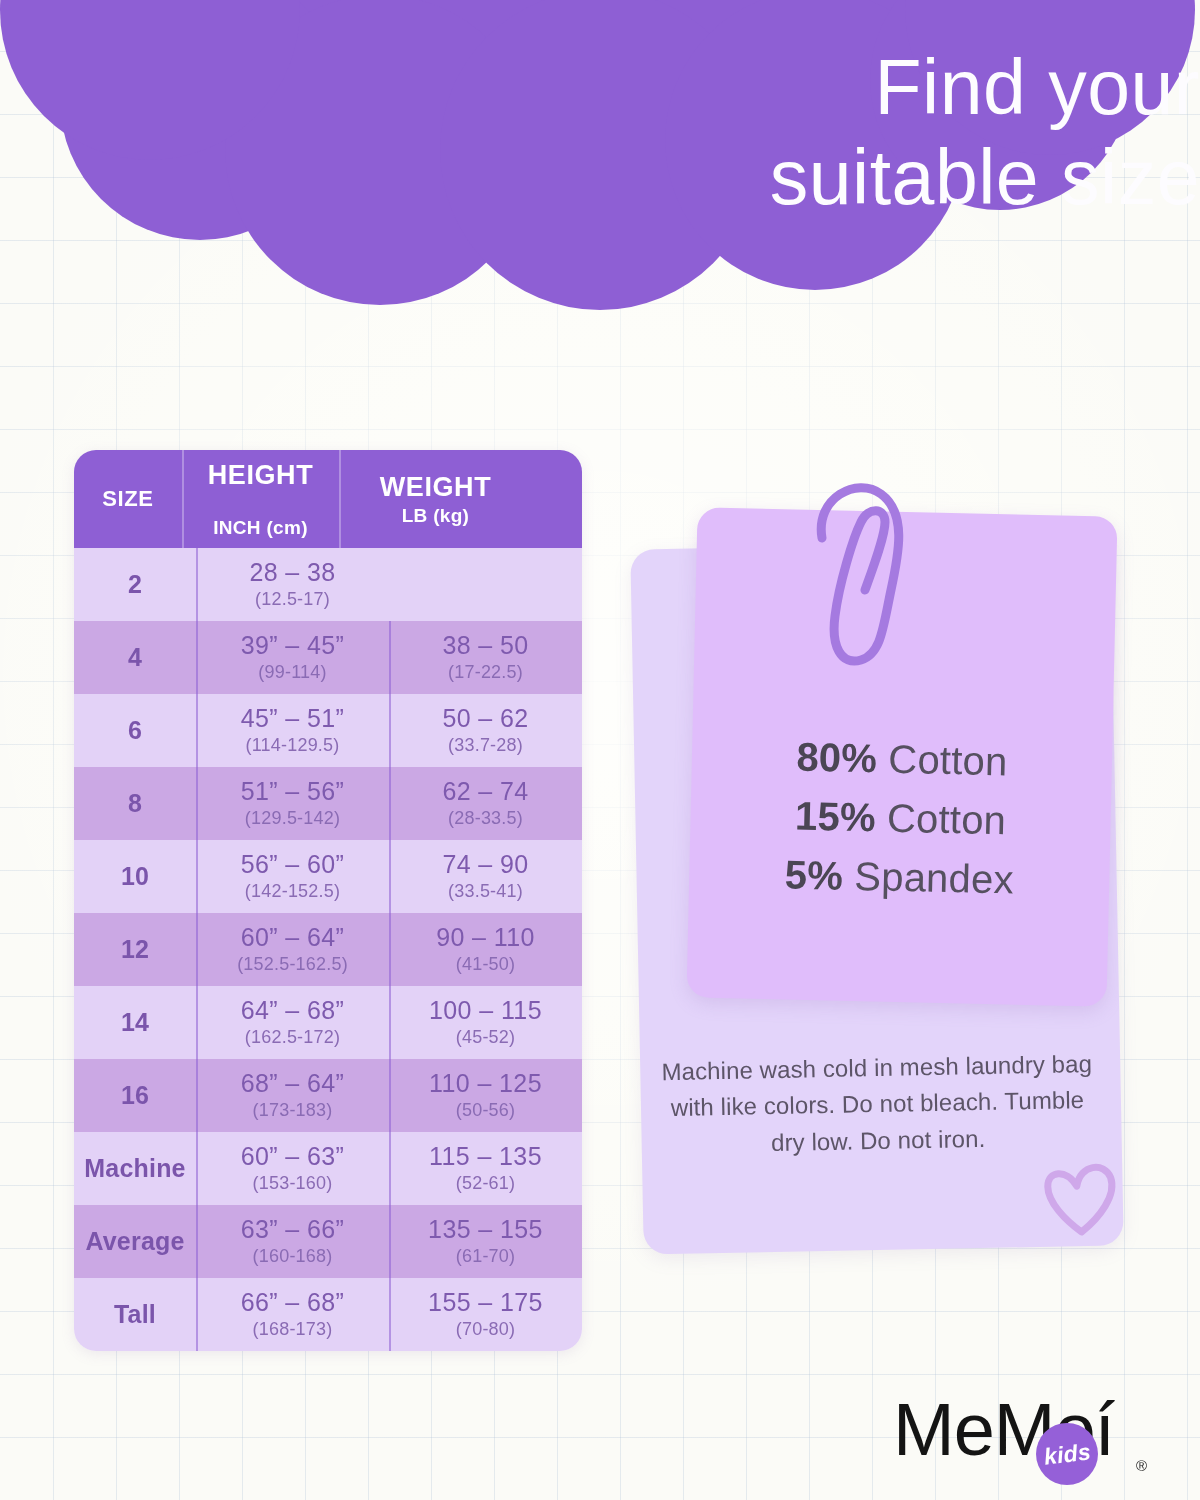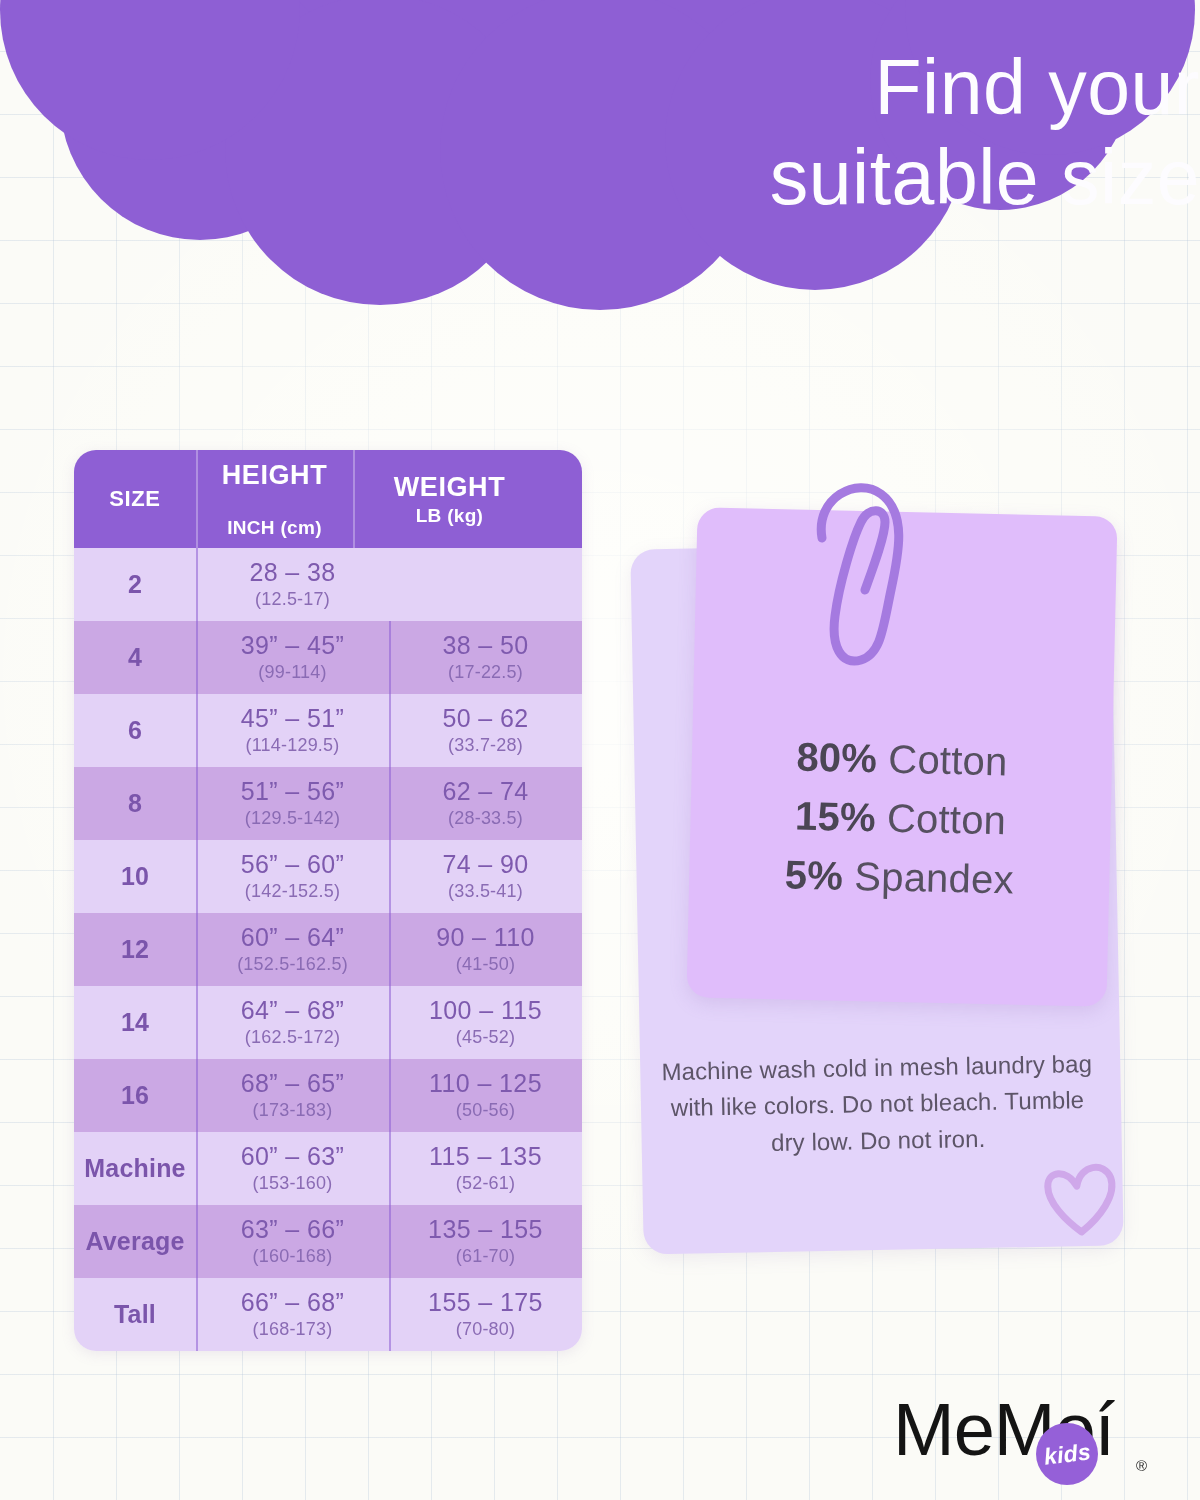--- a/index.html
+++ b/index.html
@@ -71,21 +71,21 @@
     color: #ffffff;
     height: 98px;
   }
   .th {
     display: flex;
     flex-direction: column;
     align-items: center;
     justify-content: center;
     position: relative;
   }
-  .th-size  { width: 122px; }
+  .th-size  { width: 108px; }
   .th-height{ width: 157px; gap: 24px; }
   .th-weight{ width: 193px; }
   .th-height::before, .th-weight::before {
     content: "";
     position: absolute;
     left: 0; top: 0; bottom: 0;
     width: 2px;
     background: rgba(255,255,255,0.30);
   }
   .th-main {
@@ -376,21 +376,21 @@
         <div class="td td-main">
           <span class="cell-primary">100 – 115</span>
           <span class="cell-secondary">(45-52)</span>
         </div>
       </div>
       <div class="tbl-row dark">
         <div class="td td-size">
           <span class="sz-label">16</span>
         </div>
         <div class="td td-main">
-          <span class="cell-primary">68” – 65”</span>
+          <span class="cell-primary">68” – 64”</span>
           <span class="cell-secondary">(173-183)</span>
         </div>
         <div class="td td-main">
           <span class="cell-primary">110 – 125</span>
           <span class="cell-secondary">(50-56)</span>
         </div>
       </div>
       <div class="tbl-row light">
         <div class="td td-size">
           <span class="sz-label">Machine</span>

